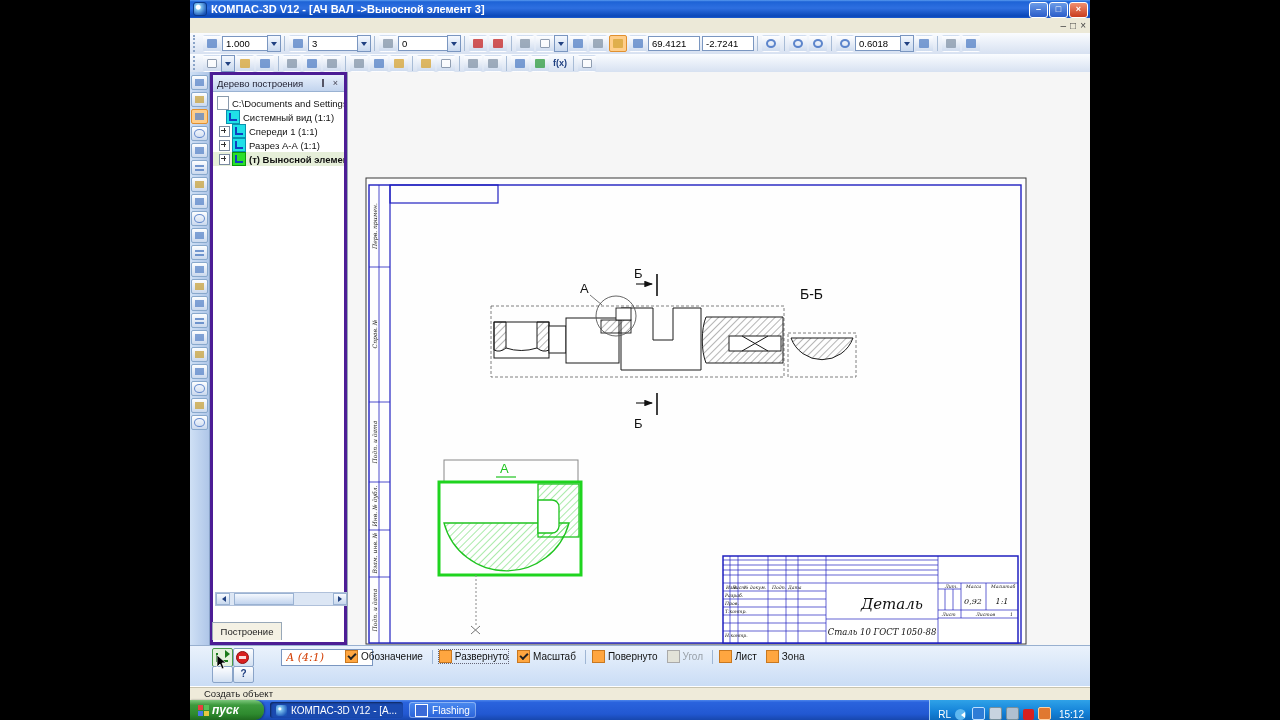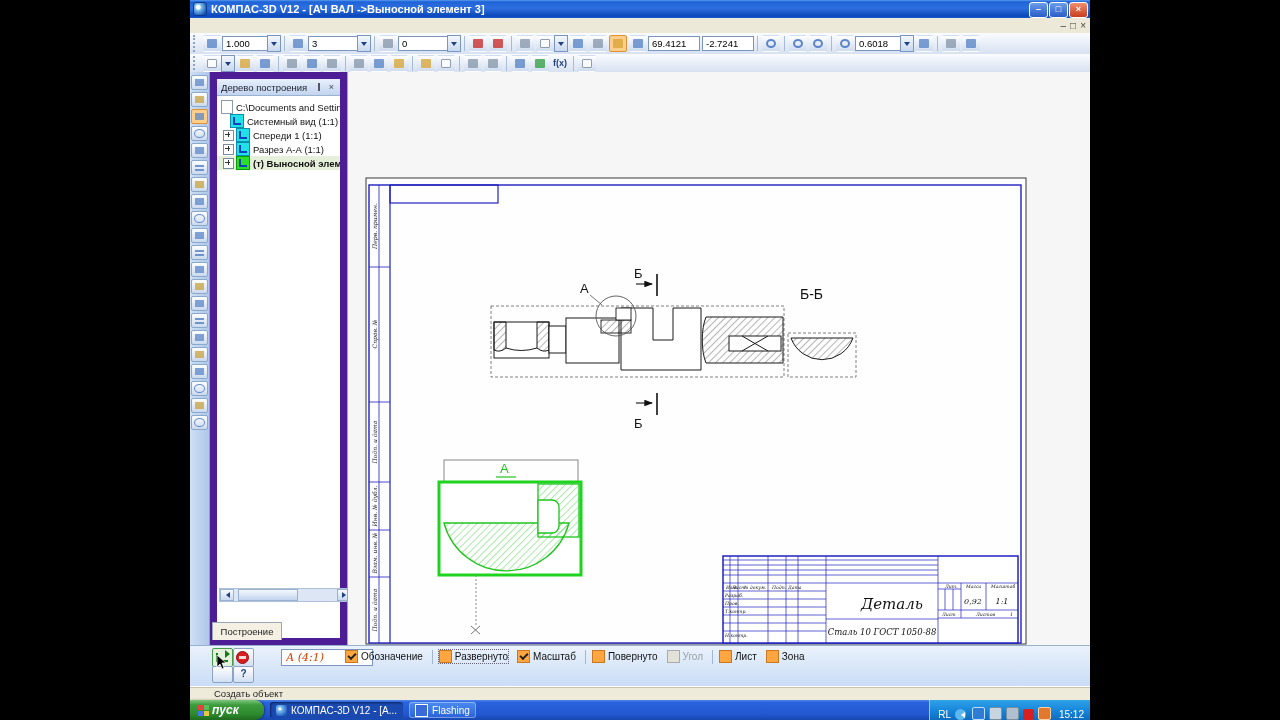--- a/index.html
+++ b/index.html
@@ -56,21 +56,21 @@
     border-right:1px solid #8AA4C8;display:flex;flex-direction:column;align-items:center;padding-top:3px;gap:2px;box-sizing:border-box;}
   .lt{width:15px;height:13px;border:1px solid #88A8CC;background:linear-gradient(#FDFEFF,#CBD9EE);
     border-radius:2px;position:relative;flex:none;}
   .lt::after{content:"";position:absolute;left:3px;top:3px;right:3px;bottom:3px;background:#5B86C8;opacity:.75;}
   .lt.v2::after{background:#C8A23C;}
   .lt.v3::after{background:none;border:1.5px solid #3A6AC0;border-radius:50%;left:2px;top:2px;right:2px;bottom:2px;}
   .lt.v4::after{background:repeating-linear-gradient(0deg,#4A78C0 0 2px,transparent 2px 4px);}
   .lt.act{background:#FFCE8A;border-color:#E09030;}
 
   
-  .tree{left:20px;top:72px;width:137px;height:573px;background:#fff;border:7px solid #4c1d95;box-sizing:border-box;}
+  .tree{left:20px;top:72px;width:137px;height:573px;background:#fff;border:3px solid #4c1d95;box-sizing:border-box;}
   .treehdr{height:16px;background:linear-gradient(#E8F0FC,#C2D4EE);border-bottom:1px solid #9AB2D2;
     display:flex;align-items:center;font-size:9.5px;color:#223;padding-left:4px;}
   .pin{margin-left:auto;width:8px;height:9px;position:relative;}
   .pin::after{content:"";position:absolute;left:3px;top:0;width:2px;height:8px;background:#556;}
   .tx{width:9px;height:9px;margin:0 4px 0 4px;color:#445;font-size:9px;line-height:8px;text-align:center;}
   .trow{display:flex;align-items:center;height:14px;font-size:9.5px;color:#111;white-space:nowrap;overflow:hidden;}
   .trow.sel{background:#E6EFD9;font-weight:bold;}
   .exp{width:9px;height:9px;border:1px solid #7A8AA0;background:#fff;position:relative;flex:none;margin:0 2px 0 6px;}
   .exp::before{content:"";position:absolute;left:1px;top:3.5px;width:5px;height:1px;background:#333;}
   .exp::after{content:"";position:absolute;left:3.5px;top:1px;width:1px;height:5px;background:#333;}
@@ -121,21 +121,21 @@
   .ptabs{position:absolute;left:0;top:23px;width:900px;height:18px;display:flex;align-items:flex-end;}
   .ptabitem{display:flex;align-items:center;font-size:10px;color:#334;height:16px;padding:0 6px;}
   .ptabitem.dim{color:#8892A0;}
   .ptabitem.active{background:#FDFDFD;border:1px solid #7A96C0;border-bottom:none;height:17px;color:#000;}
   .ti{width:13px;height:11px;margin-right:3px;border:1px solid #7A96C0;background:linear-gradient(#FDFEFF,#CBD9EE);position:relative;}
   .ti.lines{background:repeating-linear-gradient(0deg,#4A78C0 0 1.5px,#EAF2FC 1.5px 4px);}
   .ti.nv::after{content:"";position:absolute;left:2px;right:2px;bottom:1px;height:3px;background:#2A4A9A;}
 
   
   .statusbar{left:0;top:686px;width:900px;height:14px;background:#EFEBDA;border-top:1px solid #fff;
-    box-shadow:inset 0 1px 0 #C8C4B0;font-size:9.5px;color:#222;display:flex;align-items:center;padding-left:24px;box-sizing:border-box;}
+    box-shadow:inset 0 1px 0 #C8C4B0;font-size:9.5px;color:#222;display:flex;align-items:center;padding-left:14px;box-sizing:border-box;}
   .taskbar{left:0;top:700px;width:900px;height:20px;
     background:linear-gradient(180deg,#4D86EC 0%,#2A63DD 12%,#2258D2 70%,#1747AE 100%);display:flex;align-items:center;}
   .startbtn{width:74px;height:20px;border-radius:0 9px 9px 0;display:flex;align-items:center;
     background:linear-gradient(180deg,#7CC77C 0%,#3D9A3D 25%,#2E8A2E 70%,#1F6A1F 100%);
     box-shadow:1px 0 2px rgba(0,0,0,.4);color:#fff;font-weight:bold;font-style:italic;font-size:12px;}
   .winlogo{width:5px;height:5px;background:#E84040;margin:0 9px 5px 8px;
     box-shadow:6px 0 0 #58C058,0 6px 0 #4878E8,6px 6px 0 #E8C840;}
   .task{height:16px;margin-left:6px;border-radius:3px;display:flex;align-items:center;font-size:10px;color:#fff;
     background:linear-gradient(#4B8BF0,#2A62D8);box-shadow:inset 0 0 0 1px rgba(255,255,255,.35);padding:0 6px;white-space:nowrap;}
   .task.active{background:#1A4AB0;box-shadow:inset 1px 1px 2px rgba(0,0,0,.5);}

